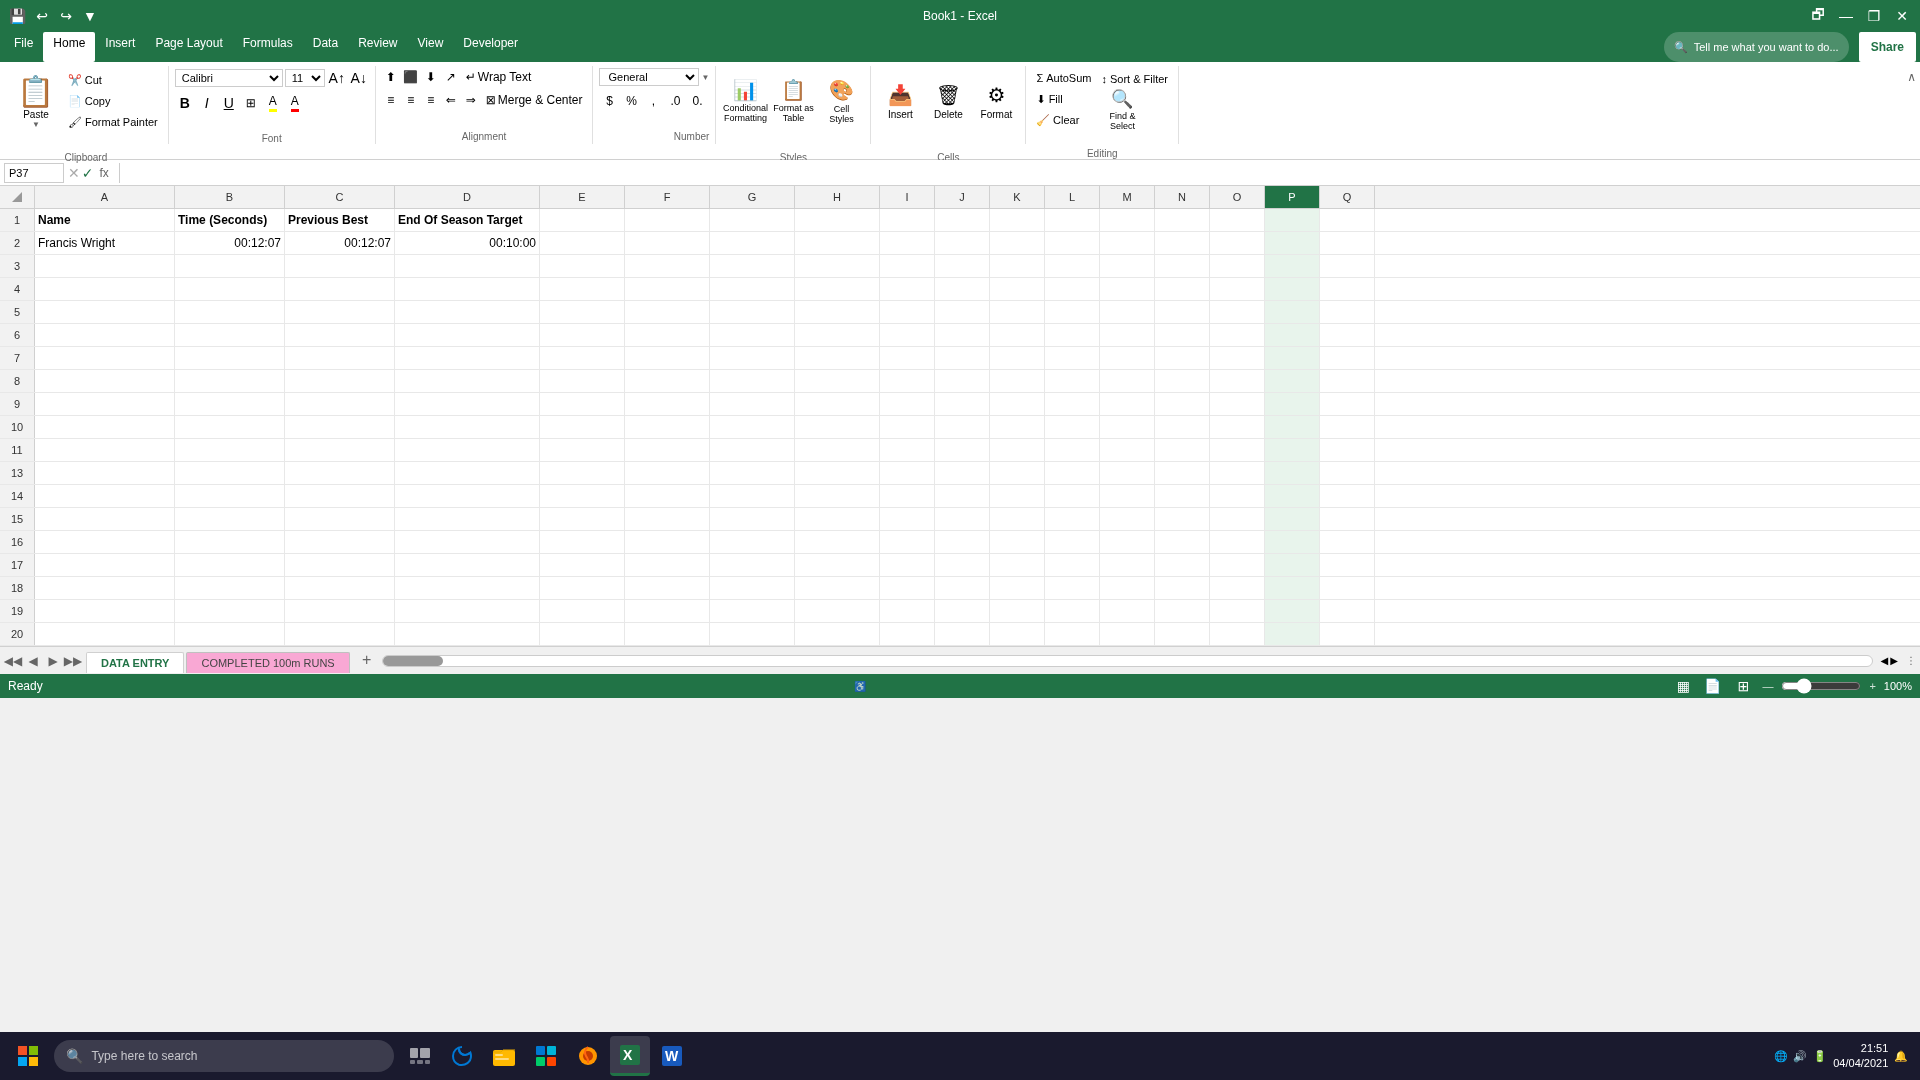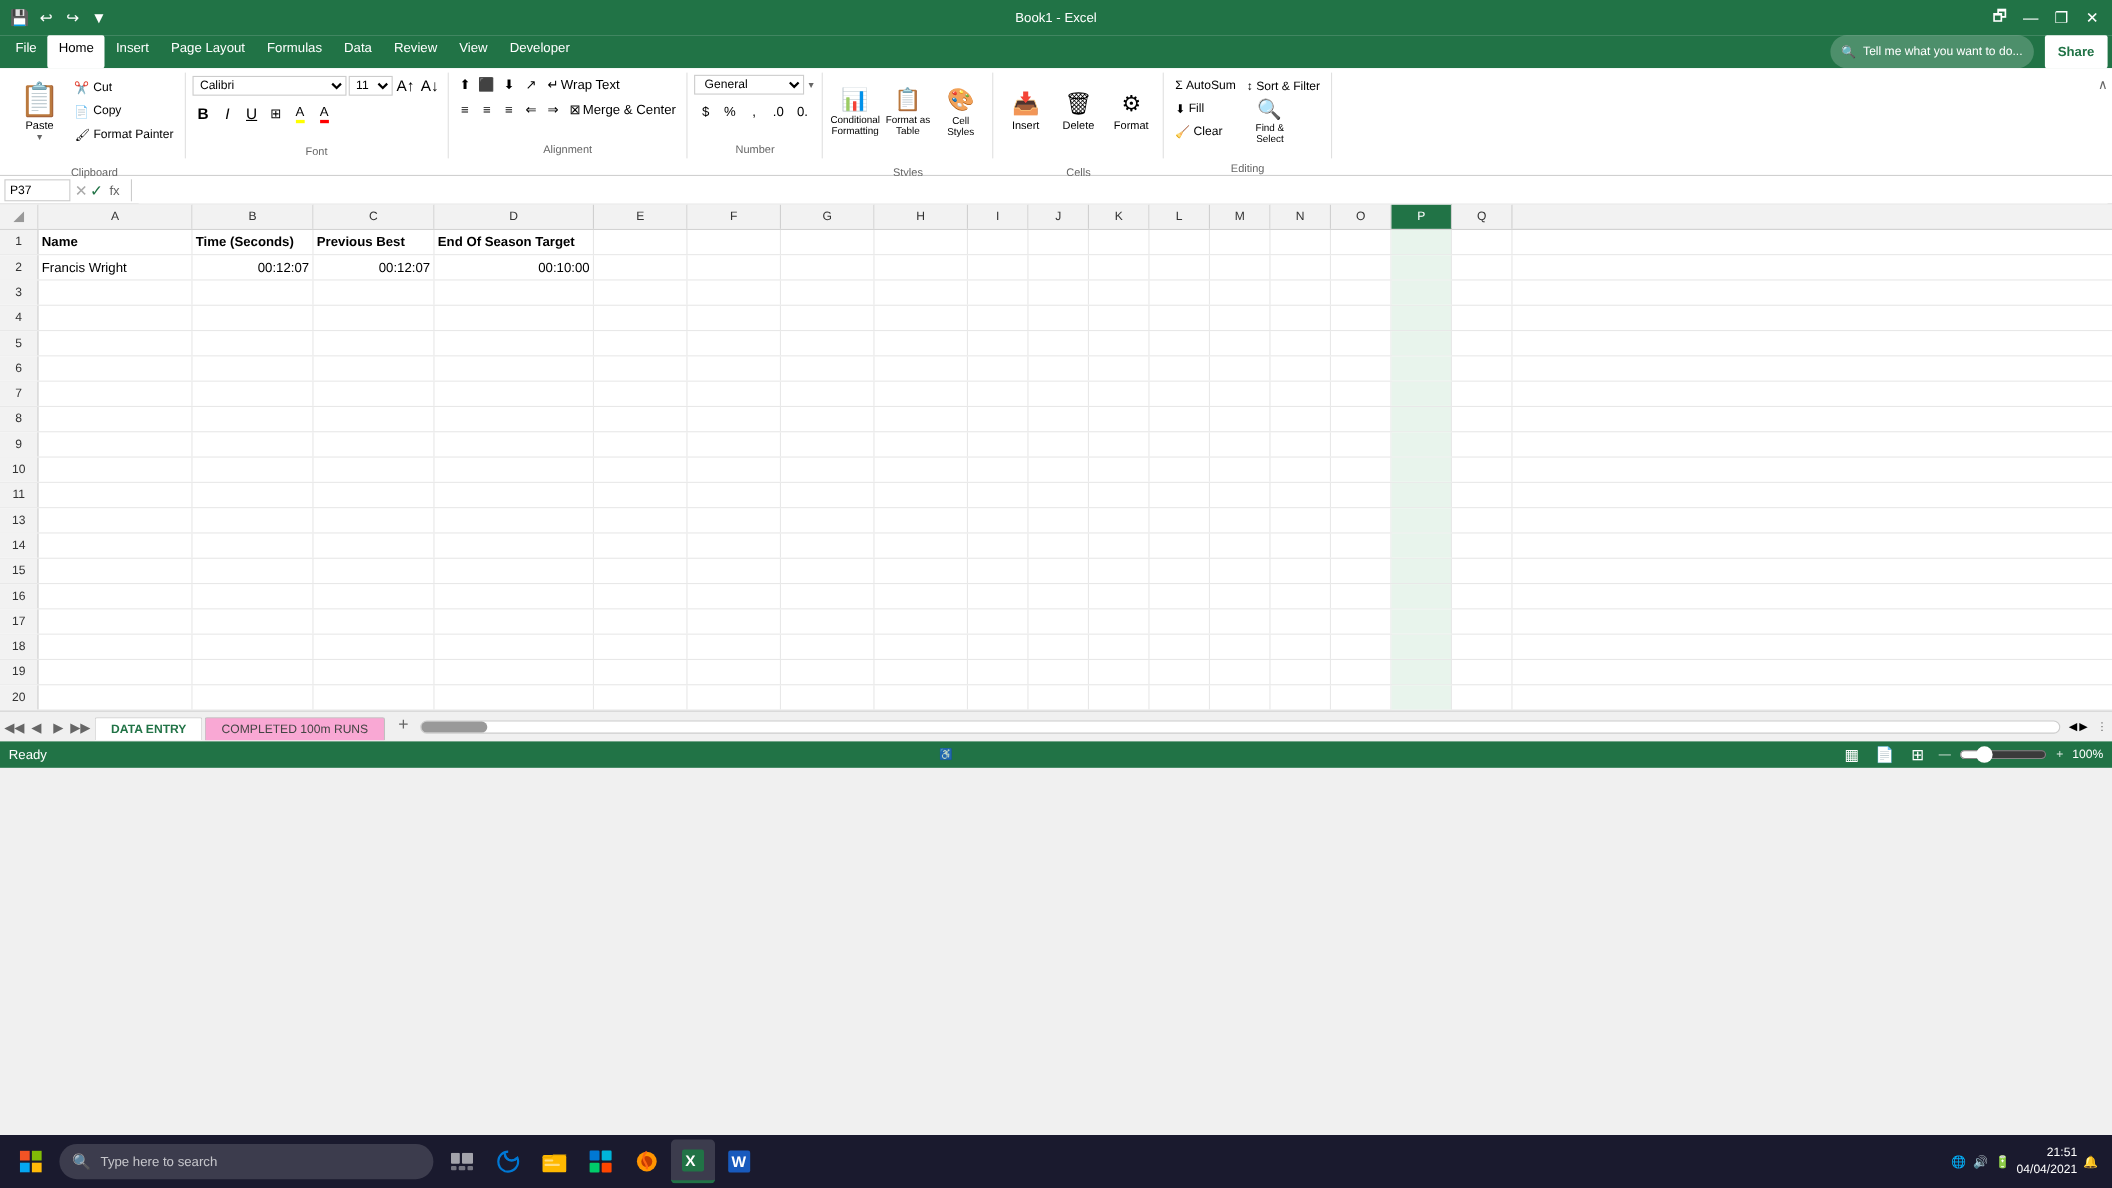--- a/index.html
+++ b/index.html
@@ -139,21 +139,21 @@
     }
     .paste-icon { font-size: 30px; }
 
     
     .font-row { display: flex; align-items: center; gap: 2px; margin-bottom: 2px; }
     .font-select {
       border: 1px solid #ccc;
       background: white;
       font-size: 11px;
       padding: 1px 2px;
-      width: 140px;
+      width: 108px;
       cursor: pointer;
     }
     .font-size-select {
       border: 1px solid #ccc;
       background: white;
       font-size: 11px;
       padding: 1px 2px;
       width: 40px;
       cursor: pointer;
     }
@@ -570,21 +570,21 @@
           <div class="align-btn">⇒</div>
           <div class="align-btn rb-small" style="width:auto; gap:2px;">
             <span>⊠</span>
             <span>Merge &amp; Center</span>
           </div>
         </div>
       </div>
       <div class="ribbon-group-label">Alignment</div>
     </div>
 
-    <div class="ribbon-group" style="min-width:110px;">
+    <div class="ribbon-group" style="min-width:110px;align-items:flex-end;">
       <div class="ribbon-group-content" style="flex-direction:column; align-items:flex-start; gap:3px;">
         <div class="font-row">
           <select class="number-select">
             <option>General</option>
           </select>
           <span class="dropdown-arrow">▼</span>
         </div>
         <div class="font-row">
           <div class="font-btn">$</div>
           <div class="font-btn">%</div>

